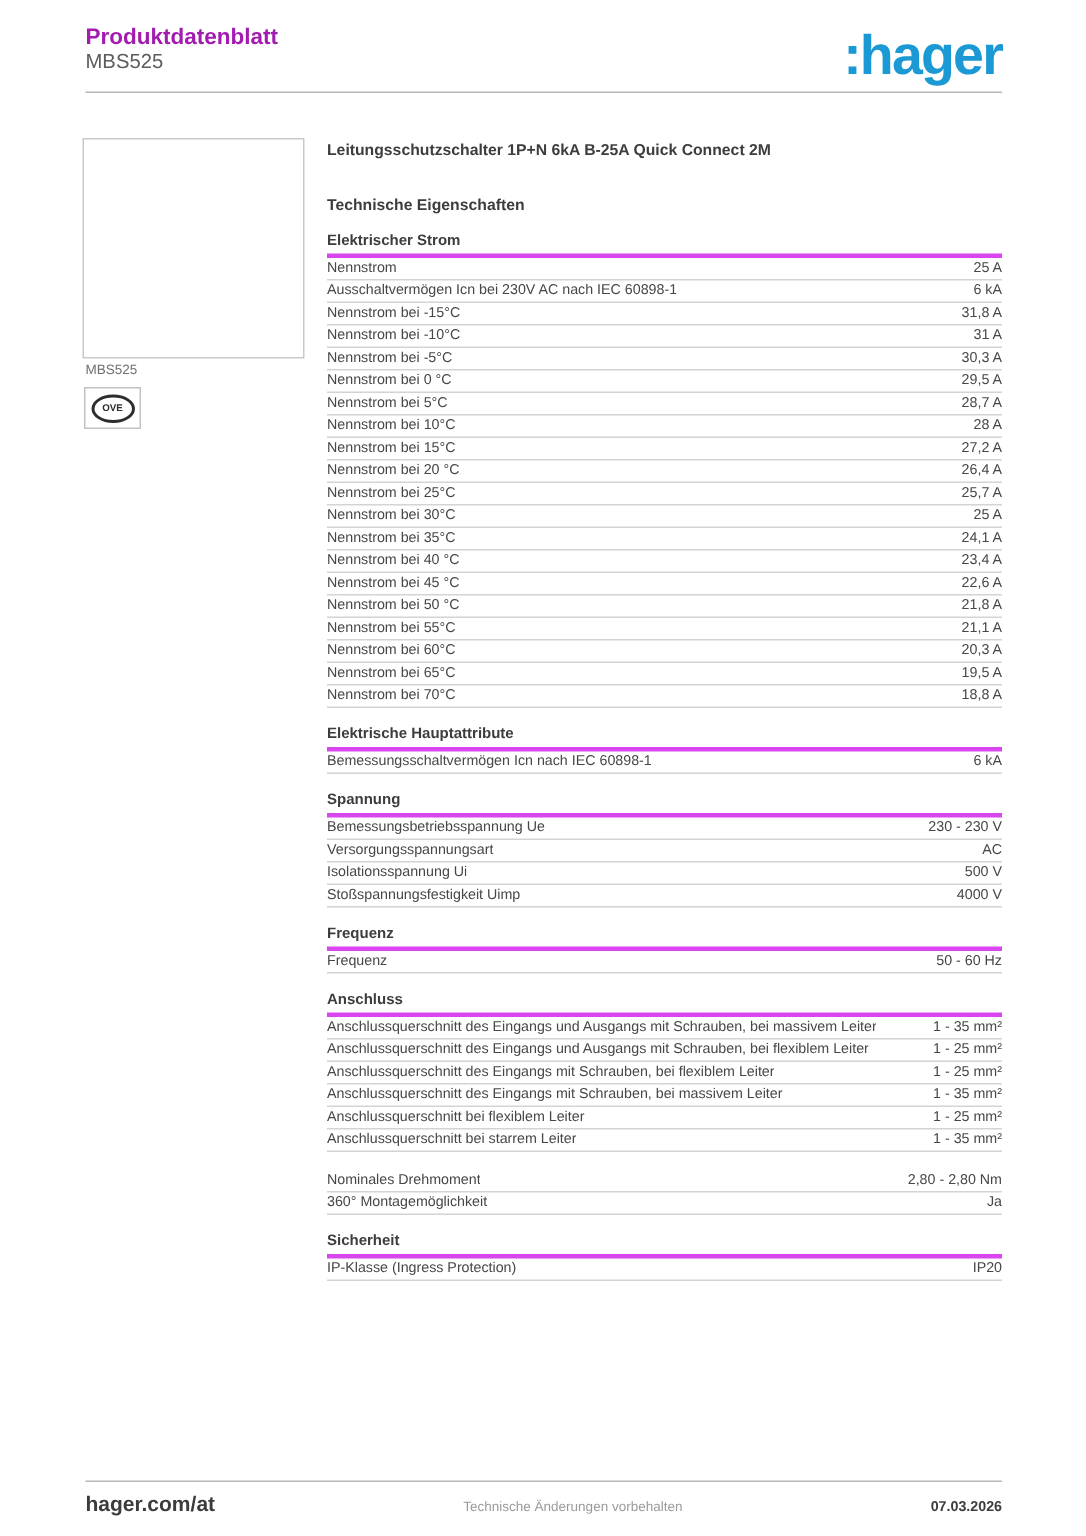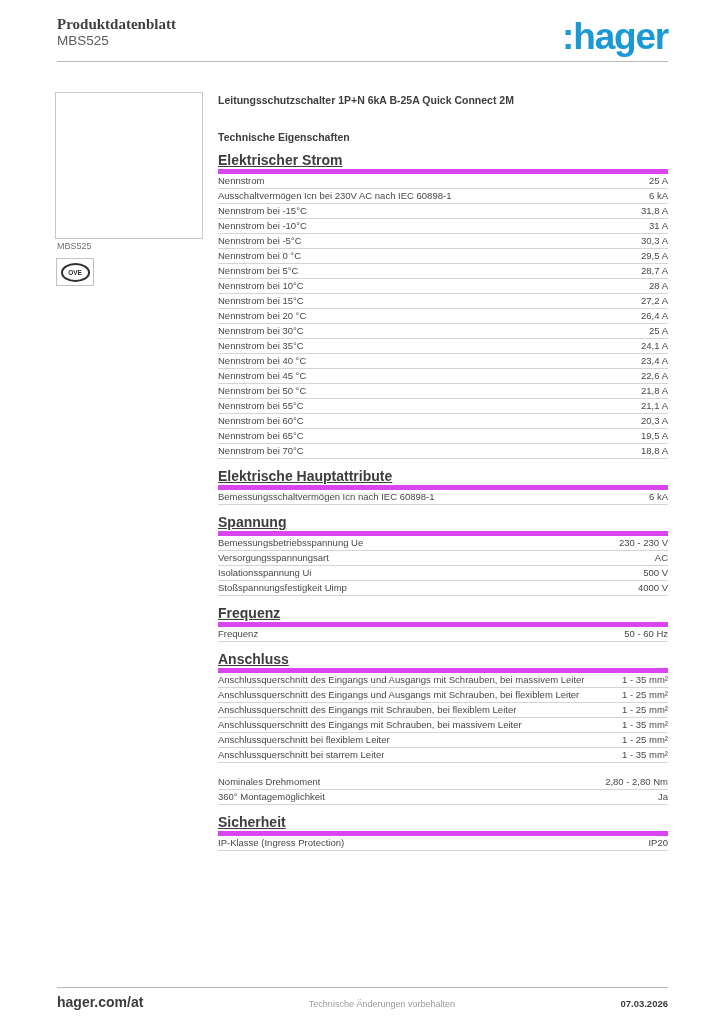--- a/index.html
+++ b/index.html
@@ -18,23 +18,22 @@
 
   
   .page-header {
     position: absolute;
     top: 16px;
     left: 57px;
   }
   .header-title {
     font-size: 15px;
     font-weight: bold;
-    color: #404040;
+    color: #a21caf;
     line-height: 17px;
-    font-family: Liberation Serif, serif;
   }
   .header-subtitle {
     font-size: 13.5px;
     color: #5c5c5c;
     line-height: 16px;
   }
   .brand-logo {
     position: absolute;
     top: 16px;
     right: 56px;
@@ -114,27 +113,26 @@
     margin-top: 25px;
     line-height: 12px;
   }
   .sections {
     margin-top: 0;
   }
   .section {
     margin-top: 12px;
   }
   .section-title {
-    font-size: 14px;
+    font-size: 10px;
     font-weight: bold;
     color: #3d3d3d;
     padding-bottom: 3px;
-    border-bottom: 5px solid #d946ef;
+    border-bottom: 3px solid #d946ef;
     line-height: 11px;
-    text-decoration: underline;
   }
   .spec-row {
     display: flex;
     justify-content: space-between;
     align-items: flex-end;
     border-bottom: 1px solid #d4d4d4;
     padding: 1.5px 0 2px 0;
     font-size: 9.5px;
     line-height: 10.5px;
     color: #474747;
@@ -237,20 +235,24 @@
         </div>
         <div class="spec-row">
           <span class="spec-label">Nennstrom bei 15°C</span>
           <span class="spec-value">27,2 A</span>
         </div>
         <div class="spec-row">
           <span class="spec-label">Nennstrom bei 20 °C</span>
           <span class="spec-value">26,4 A</span>
         </div>
         <div class="spec-row">
+          <span class="spec-label">Nennstrom bei 25°C</span>
+          <span class="spec-value">25,7 A</span>
+        </div>
+        <div class="spec-row">
           <span class="spec-label">Nennstrom bei 30°C</span>
           <span class="spec-value">25 A</span>
         </div>
         <div class="spec-row">
           <span class="spec-label">Nennstrom bei 35°C</span>
           <span class="spec-value">24,1 A</span>
         </div>
         <div class="spec-row">
           <span class="spec-label">Nennstrom bei 40 °C</span>
           <span class="spec-value">23,4 A</span>

